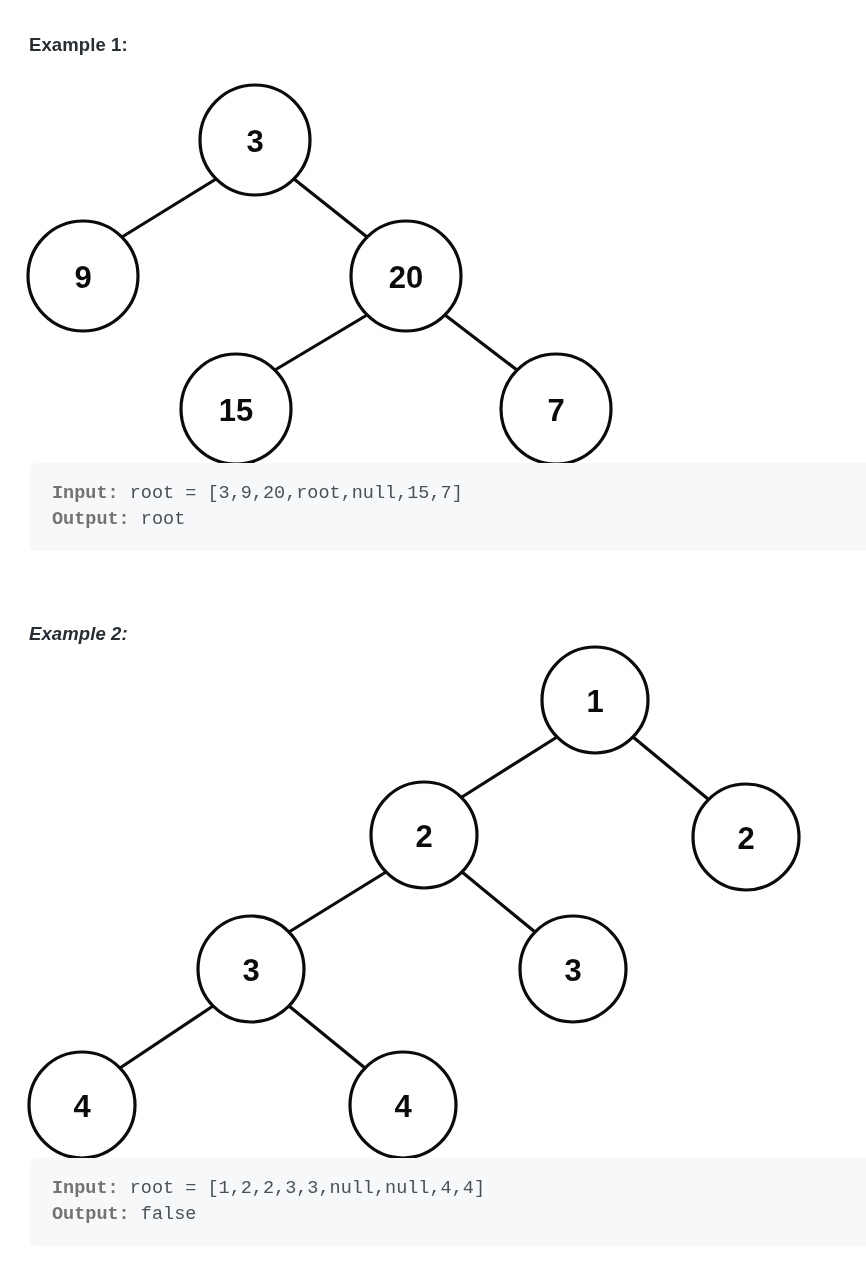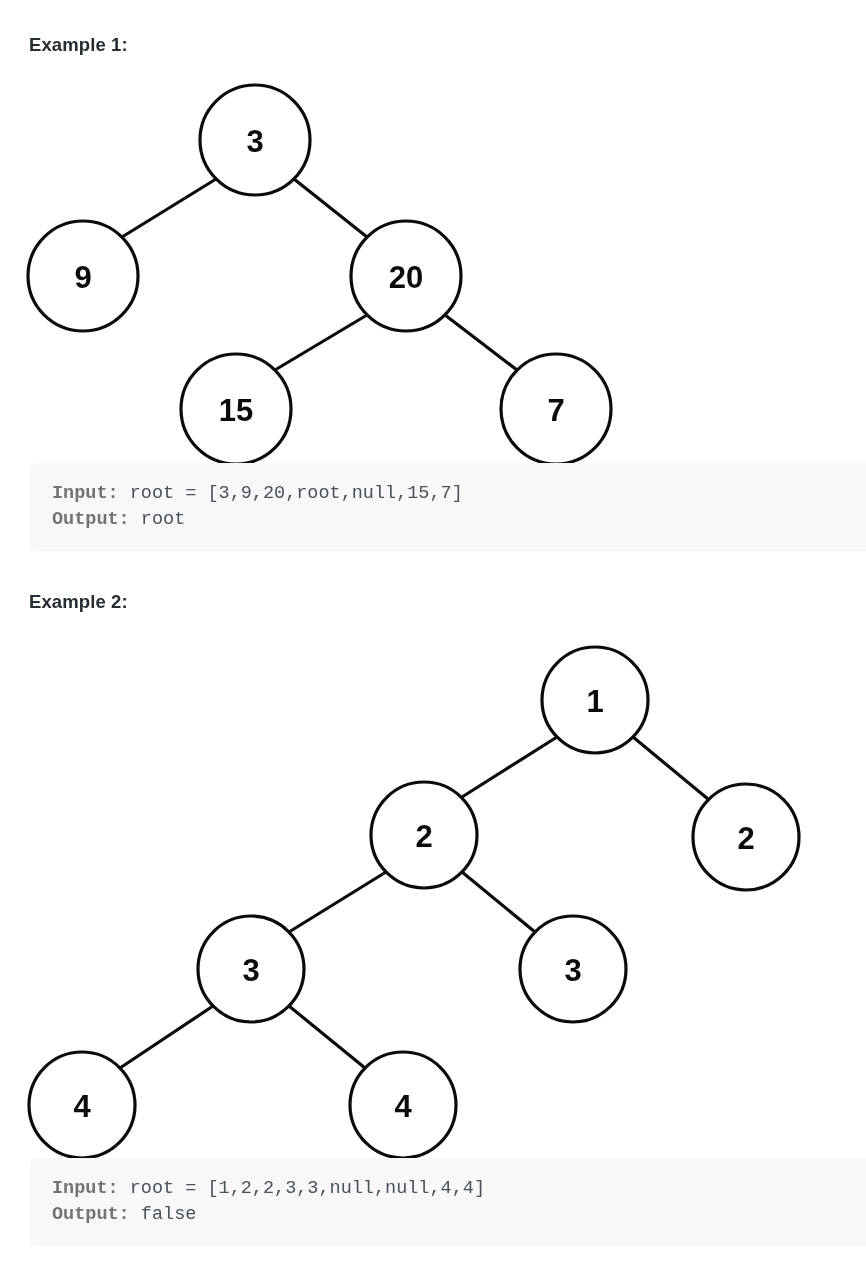--- a/index.html
+++ b/index.html
@@ -24,21 +24,21 @@
     position: absolute;
     left: 29px;
     font-family: "Liberation Sans", sans-serif;
     font-weight: bold;
     font-size: 18.5px;
     letter-spacing: 0.1px;
     color: #262d33;
     white-space: nowrap;
   }
   #heading-1 { top: 34px; }
-  #heading-2 { top: 591px; }
+  #heading-2 { top: 623px; font-style: italic; }
 
   .tree-svg {
     position: absolute;
     left: 0;
     top: 0;
     overflow: visible;
   }
   .tree-wrap {
     position: absolute;
   }

